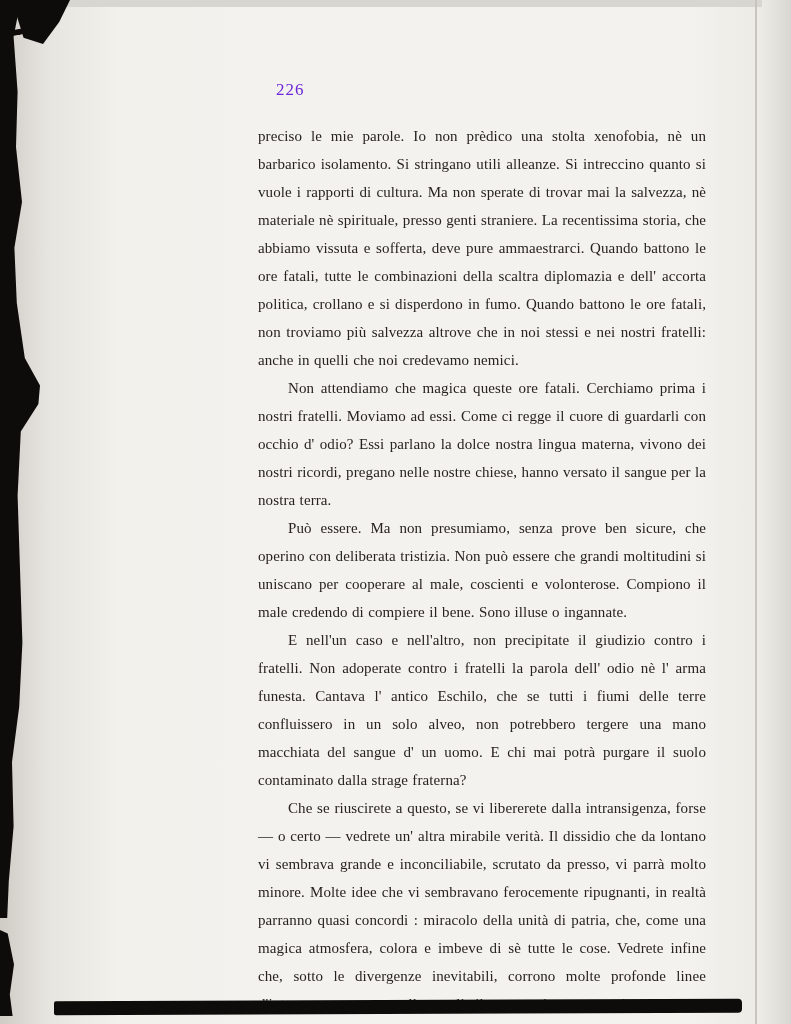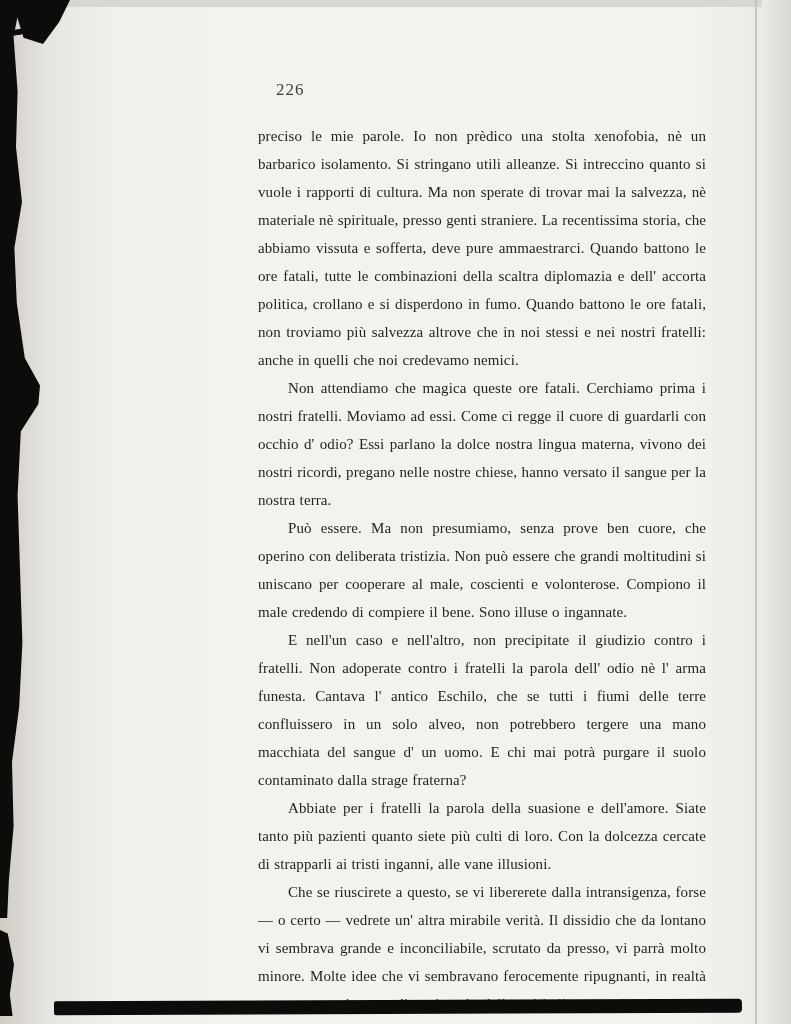--- a/index.html
+++ b/index.html
@@ -42,21 +42,21 @@
     left: 762px; top: 0;
     width: 29px; height: 100%;
     background: linear-gradient(90deg, #eceae5, #d9d7d1);
   }
   .page-number {
     position: absolute;
     left: 276px;
     top: 80px;
     font-size: 17px;
     letter-spacing: 1px;
-    color: #404040;
+    color: #6d28d9;
   }
   .text-block {
     position: absolute;
     left: 258px;
     top: 122px;
     width: 448px;
     font-size: 15px;
     line-height: 28px;
     text-align: justify;
     color: #262320;
@@ -116,23 +116,22 @@
   <div class="paper"></div>
   <div class="top-shade"></div>
   <div class="right-line"></div>
   <div class="right-shade"></div>
 
   <div class="page-number">226</div>
 
   <div class="text-block">
     <p class="flush">preciso le mie parole. Io non prèdico una stolta xenofobia, nè un barbarico isolamento. Si stringano utili alleanze. Si intreccino quanto si vuole i rapporti di cultura. Ma non sperate di trovar mai la salvezza, nè materiale nè spirituale, presso genti straniere. La recentissima storia, che abbiamo vissuta e sofferta, deve pure ammaestrarci. Quando battono le ore fatali, tutte le combinazioni della scaltra diplomazia e dell' accorta politica, crollano e si disperdono in fumo. Quando battono le ore fatali, non troviamo più salvezza altrove che in noi stessi e nei nostri fratelli: anche in quelli che noi credevamo nemici.</p>
     <p>Non attendiamo che magica queste ore fatali. Cerchiamo prima i nostri fratelli. Moviamo ad essi. Come ci regge il cuore di guardarli con occhio d' odio? Essi parlano la dolce nostra lingua materna, vivono dei nostri ricordi, pregano nelle nostre chiese, hanno versato il sangue per la nostra terra.</p>
-    <p>Può essere. Ma non presumiamo, senza prove ben cuore, che operino con deliberata tristizia. Non può essere che grandi moltitudini si uniscano per cooperare al male, coscienti e volonterose. Compiono il male credendo di compiere il bene. Sono illuse o ingannate.</p>
+    <p>Può essere. Ma non presumiamo, senza prove ben sicure, che operino con deliberata tristizia. Non può essere che grandi moltitudini si uniscano per cooperare al male, coscienti e volonterose. Compiono il male credendo di compiere il bene. Sono illuse o ingannate.</p>
     <p>E nell'un caso e nell'altro, non precipitate il giudizio contro i fratelli. Non adoperate contro i fratelli la parola dell' odio nè l' arma funesta. Cantava l' antico Eschilo, che se tutti i fiumi delle terre confluissero in un solo alveo, non potrebbero tergere una mano macchiata del sangue d' un uomo. E chi mai potrà purgare il suolo contaminato dalla strage fraterna?</p>
-    <p>Abbiate per i fratelli la parola della suasione e dell'amore. Siate tanto più pazienti quanto siete più culti di loro. Con la dolcezza cercate di strapparli ai tristi inganni, alle vane illusioni.</p>
     <p>Che se riuscirete a questo, se vi libererete dalla intransigenza, forse — o certo — vedrete un' altra mirabile verità. Il dissidio che da lontano vi sembrava grande e inconciliabile, scrutato da presso, vi parrà molto minore. Molte idee che vi sembravano ferocemente ripugnanti, in realtà parranno quasi concordi : miracolo della unità di patria, che, come una magica atmosfera, colora e imbeve di sè tutte le cose. Vedrete infine che, sotto le divergenze inevitabili, corrono molte profonde linee d'interesse comune, sulle quali il nostro interesse coincide, come fatalmente coincise</p>
   </div>
 
   <div class="art left-band"></div>
   <div class="art top-blob"></div>
   <div class="hook"></div>
   <div class="art bottom-bar"></div>
   <div class="art bottom-left"></div>
 
 </div>

